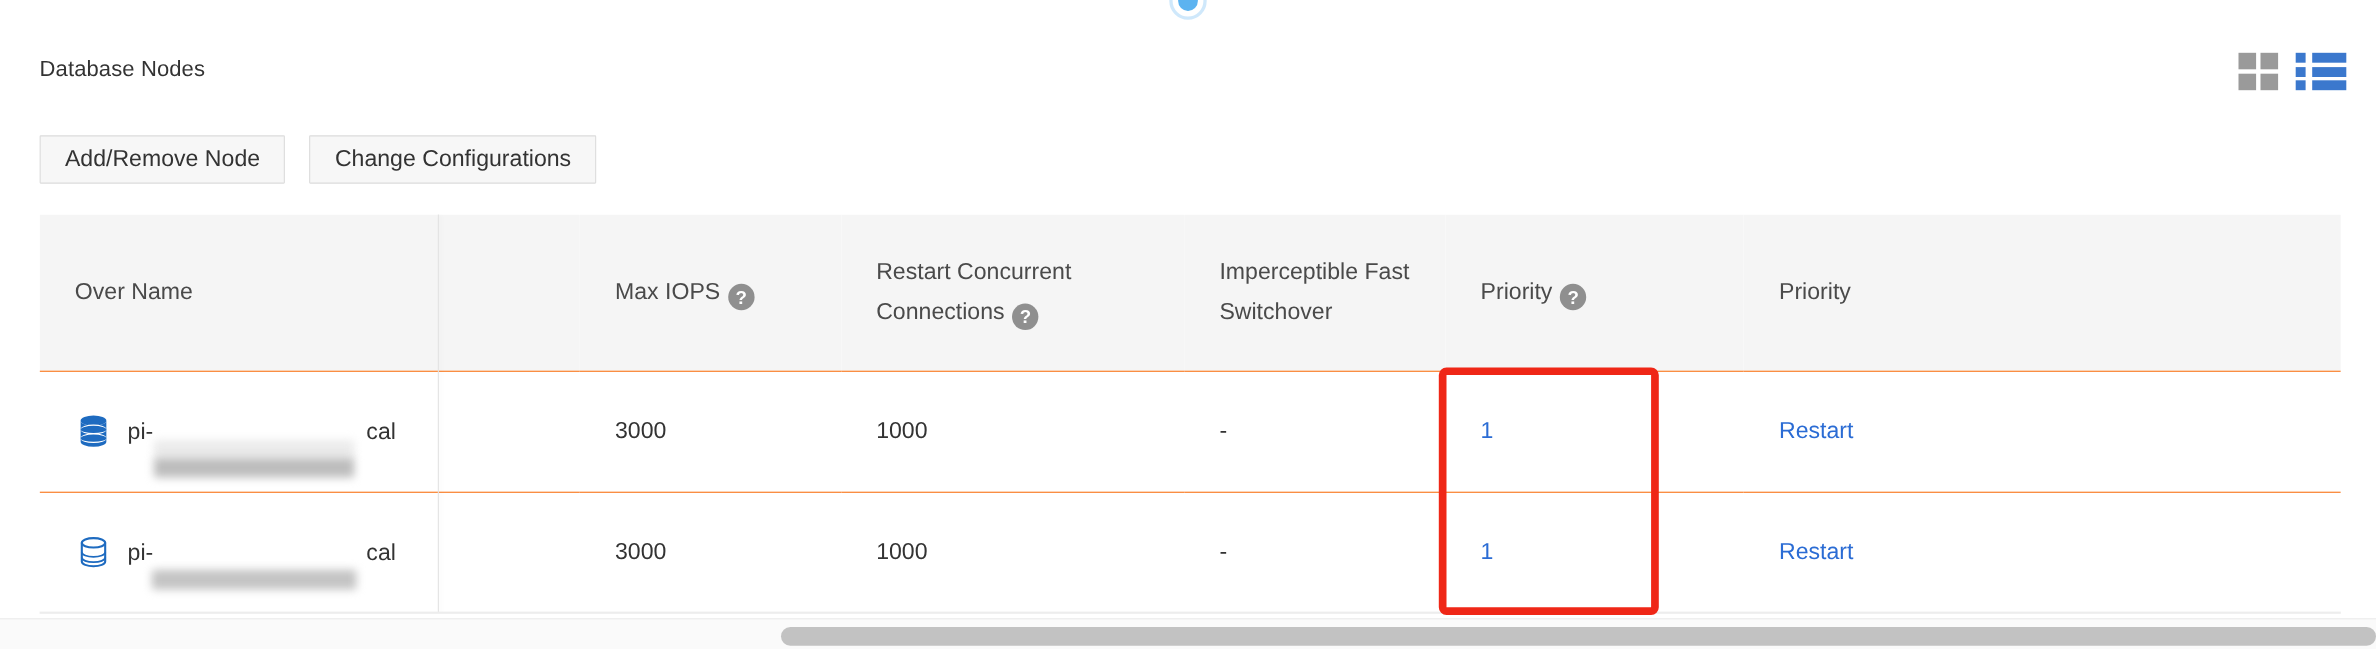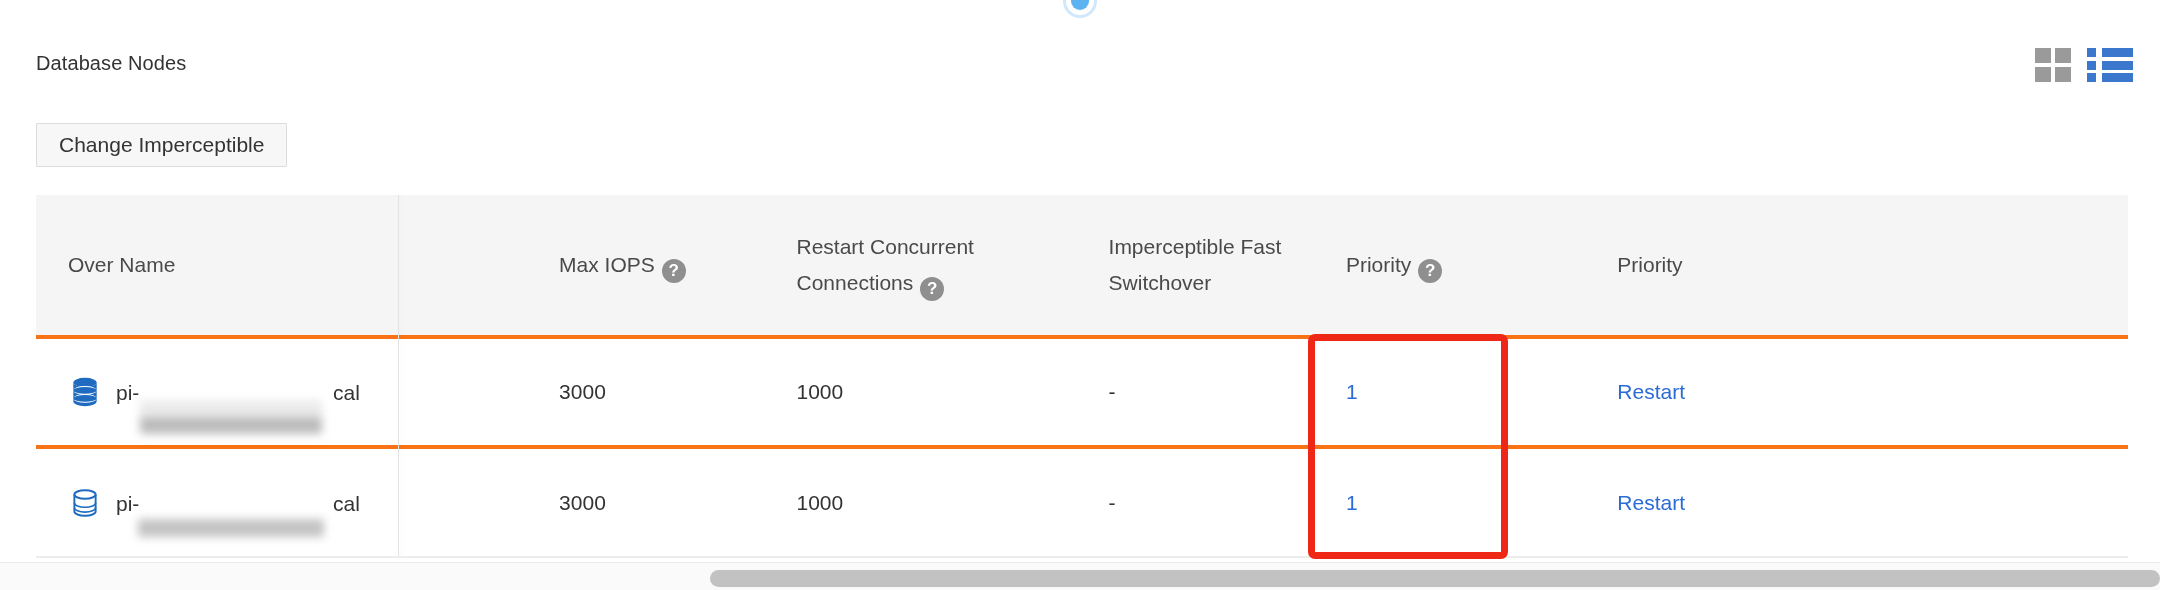--- a/index.html
+++ b/index.html
@@ -143,21 +143,21 @@
     vertical-align: middle;
     height: 142px;
     padding: 0 0 0 32px;
     box-sizing: border-box;
     line-height: 36px;
   }
   table.nodes tbody td {
     height: 110px;
     padding: 0 0 0 32px;
     box-sizing: border-box;
-    border-top: 4px solid #f97316;
+    border-top: 1px solid #f97316;
     background: #ffffff;
     vertical-align: middle;
   }
   table.nodes tbody tr:last-child td {
     border-bottom: 1px solid #eaeaea;
   }
 
   .th-inner {
     display: inline;
   }
@@ -300,21 +300,22 @@
         <span class="bar"></span>
       </div>
     <div class="row">
         <span class="bullet"></span>
         <span class="bar"></span>
       </div>
   </div>
 </div>
 
 <div class="btn-row">
-  <button class="btn">Change Imperceptible</button>
+  <button class="btn">Add/Remove Node</button>
+  <button class="btn">Change Configurations</button>
 </div>
 
 <div class="table-wrap">
   <table class="nodes">
     <thead>
       <tr>
         <th class="col-node">
           <span class="th-inner">Over Name</span>
         </th>
         <th class="col-iops">

